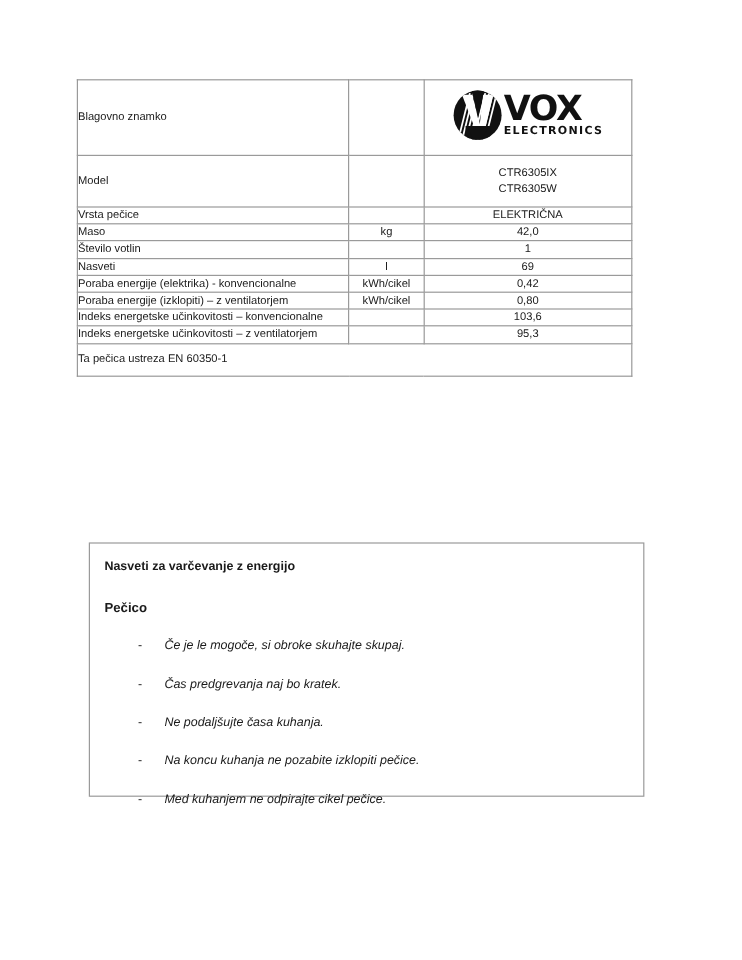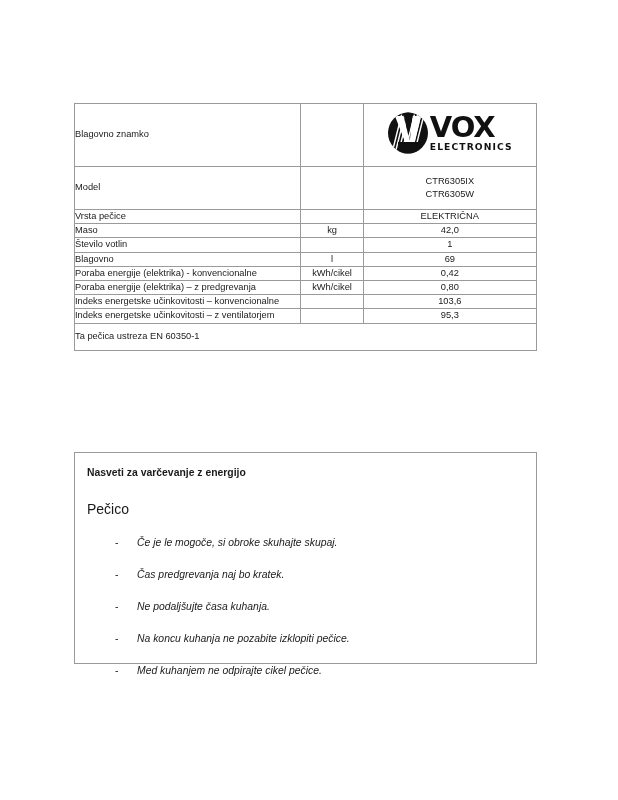--- a/index.html
+++ b/index.html
@@ -21,26 +21,25 @@
     left: 0; top: 0;
     width: 618px;
     height: 800px;
     background: #fff;
     overflow: hidden;
   }
 
   
   .spec-table {
     position: absolute;
-    left: 74px;
+    left: 64px;
     top: 66px;
     width: 463px;
     border-collapse: collapse;
     table-layout: fixed;
-    margin-top: 37px;
   }
   .spec-table td {
     border: 1px solid #9a9a9a;
     padding: 0;
     vertical-align: middle;
     font-size: 9.3px;
     line-height: 1.42;
   }
   .col-label { width: 226px; }
   .col-unit  { width: 62px; }
@@ -125,22 +124,22 @@
     border: 1px solid #9a9a9a;
     box-sizing: border-box;
     padding: 12px 10px 0 10px;
   }
   .tips-title {
     font-size: 10.4px;
     font-weight: bold;
     margin: 2px 0 0 2px;
   }
   .tips-subtitle {
-    font-size: 14px;
-    font-weight: normal;
+    font-size: 11px;
+    font-weight: bold;
     margin: 23px 0 0 2px;
   }
   .tips-list {
     list-style: none;
     margin: 0;
     padding: 0;
   }
   .tips-list li {
     display: flex;
     align-items: flex-start;
@@ -234,33 +233,33 @@
       </tr>
 
       <tr>
         <td class="cell-label mid">Število votlin</td>
         <td class="cell-unit"></td>
         <td class="cell-value">1</td>
       </tr>
 
 
       <tr>
-        <td class="cell-label mid">Blagovno</td>
+        <td class="cell-label mid">Nasveti</td>
         <td class="cell-unit">l</td>
         <td class="cell-value">69</td>
       </tr>
 
       <tr>
         <td class="cell-label mid">Poraba energije (elektrika) - konvencionalne</td>
         <td class="cell-unit">kWh/cikel</td>
         <td class="cell-value">0,42</td>
       </tr>
 
       <tr>
-        <td class="cell-label mid">Poraba energije (elektrika) – z predgrevanja</td>
+        <td class="cell-label mid">Poraba energije (izklopiti) – z ventilatorjem</td>
         <td class="cell-unit">kWh/cikel</td>
         <td class="cell-value">0,80</td>
       </tr>
 
       <tr>
         <td class="cell-label">Indeks energetske učinkovitosti – konvencionalne</td>
         <td class="cell-unit"></td>
         <td class="cell-value">103,6</td>
       </tr>
 

